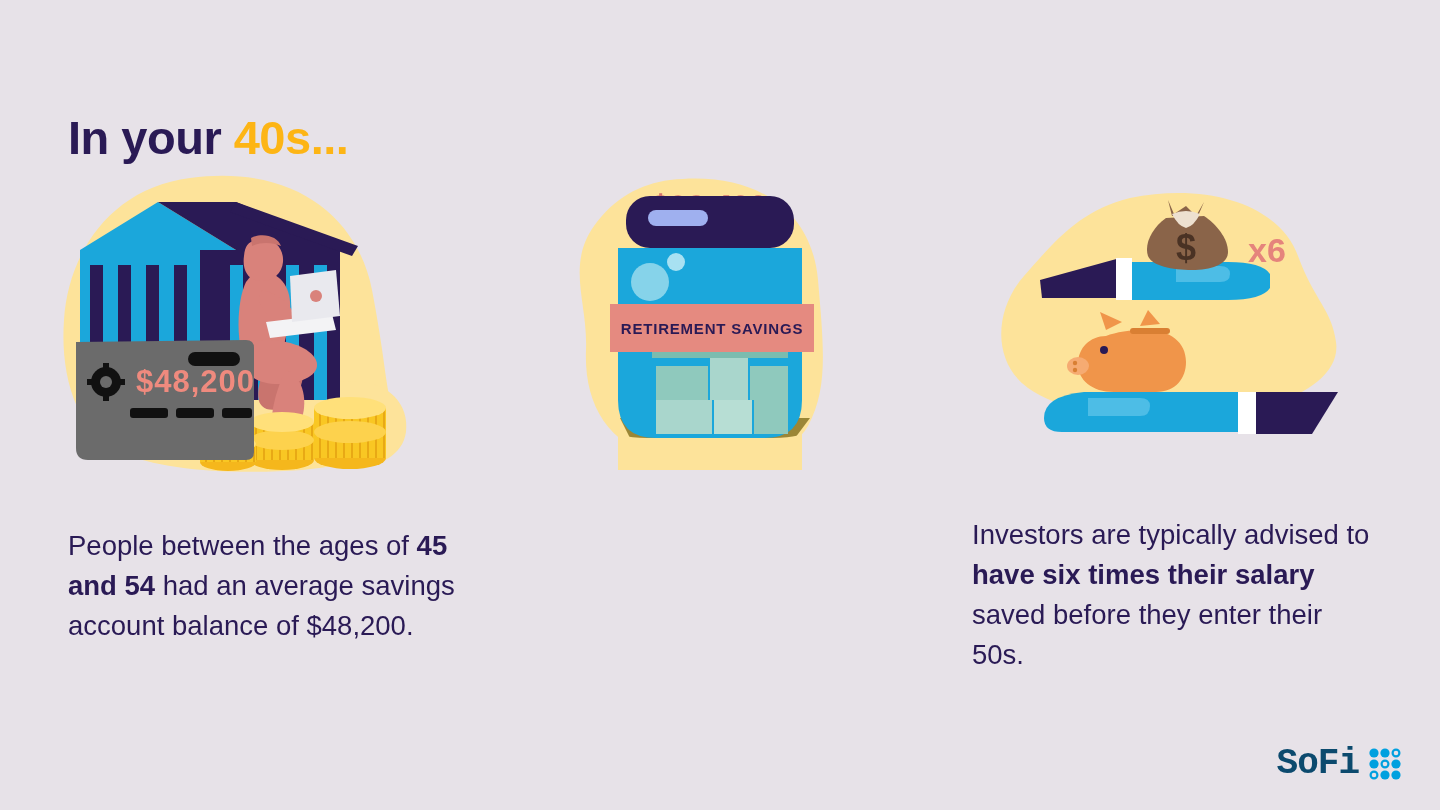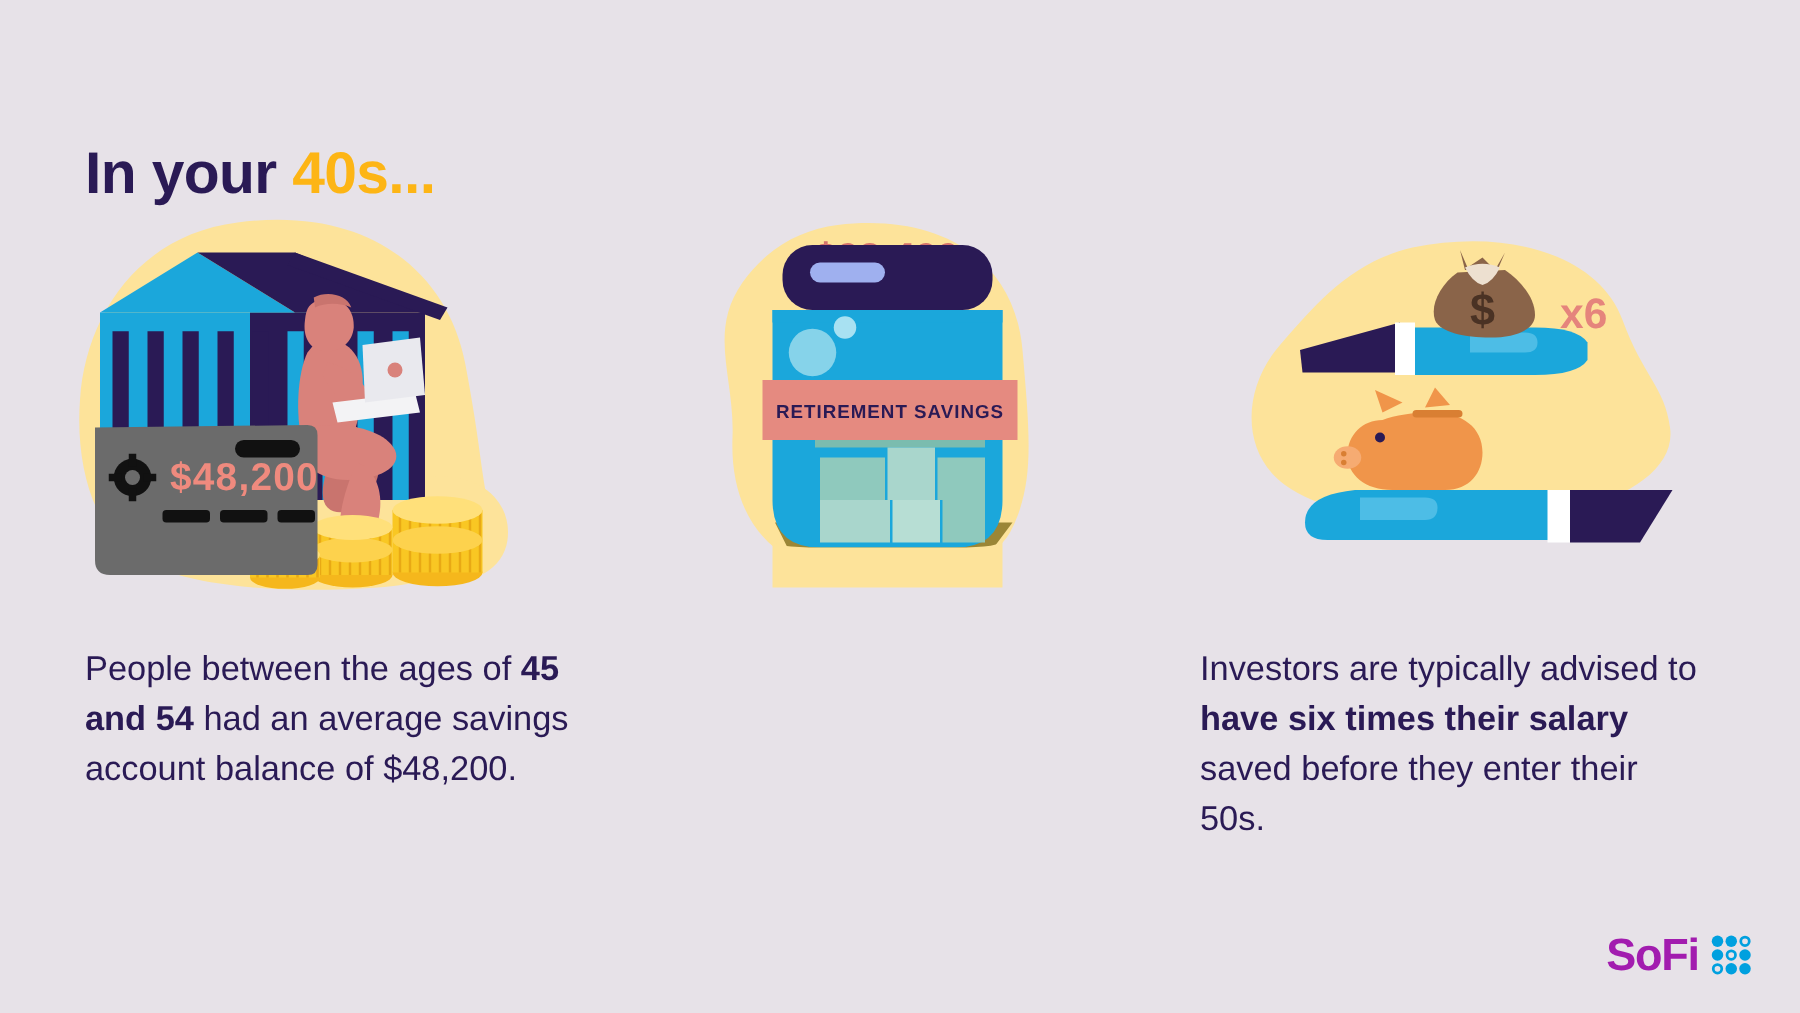--- a/index.html
+++ b/index.html
@@ -45,41 +45,42 @@
 
   .caption {
     position: absolute;
     top: 345px;
     font-size: 27.5px;
     line-height: 40px;
     color: #2a1a55;
     font-weight: 400;
   }
   .caption b { font-weight: 700; }
-  .col-1 .caption { left: 68px; width: 390px; }
+  .col-1 .caption { left: 68px; width: 390px; margin-top: 11px; }
   .col-2 .caption { left: 28px; width: 420px; }
-  .col-3 .caption { left: 0; width: 400px; }
+  .col-3 .caption { left: 12px; width: 400px; }
 
   
   .art svg { position: absolute; display: block; }
 
   
   .logo {
     position: absolute;
     right: 38px; bottom: 28px;
     display: flex;
     align-items: center;
     gap: 9px;
   }
   .logo-text {
     font-size: 36px;
     font-weight: 700;
-    color: #a21caf;
+    color: #0c4a6e;
     letter-spacing: -1px;
     line-height: 1;
+    font-family: Liberation Mono, monospace;
   }
 </style>
 </head>
 <body>
 
 <div class="slide">
 
   <div class="title">
     <span>In your </span><span class="accent">40s...</span>
   </div>

